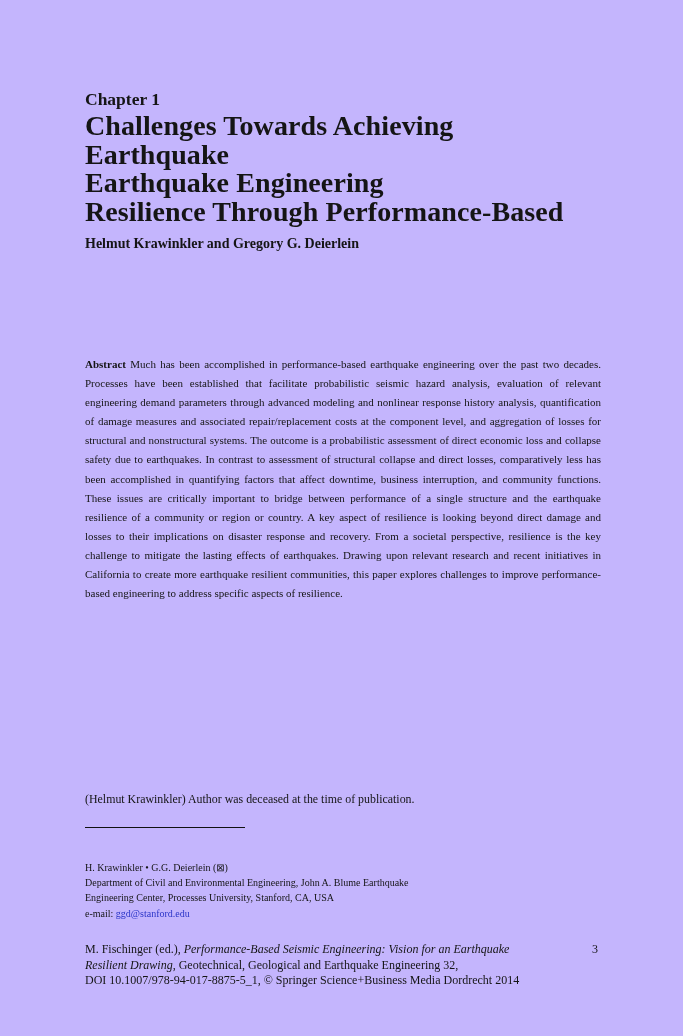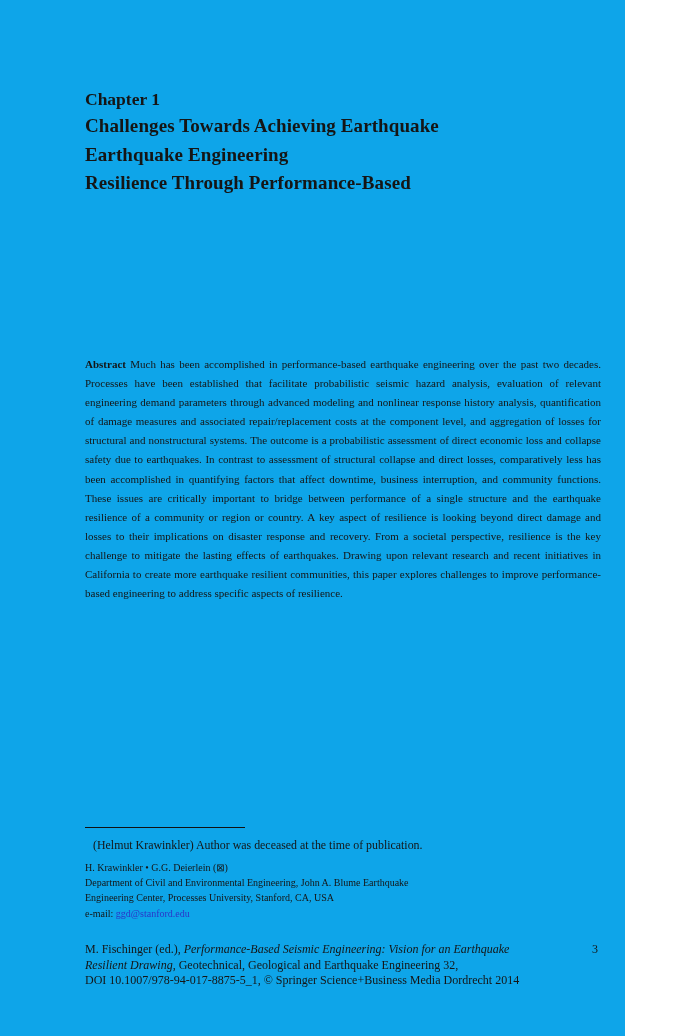--- a/index.html
+++ b/index.html
@@ -6,35 +6,35 @@
   html,body { background:#ffffff; }
   body {
     width:683px; height:1036px;
     position:relative;
     font-family:"Liberation Serif", serif;
     color:#151515;
     overflow:hidden;
   }
   .page {
     position:relative;
-    width:625px; height:1036px;
-    background:#0ea5e9;
+    width:683px; height:1036px;
+    background:#c4b5fd;
   }
   .abs { position:absolute; }
   .content-col { left:85px; width:516px; }
 
   .chapter-label {
     top:86px;
     font-size:17.5px;
     font-weight:bold;
     line-height:26px;
   }
   .chapter-title {
     top:112px;
-    font-size:19px;
+    font-size:28px;
     font-weight:bold;
     line-height:28.5px;
     letter-spacing:0.1px;
   }
   .authors-line {
     top:236px;
     font-size:14px;
     font-weight:bold;
   }
   .abstract-block {
@@ -44,24 +44,23 @@
     text-align:justify;
   }
   .abstract-label { font-weight:bold; }
 
   .footnote-rule {
     left:85px; top:827px;
     width:160px; height:0;
     border-top:1.3px solid #111111;
   }
   .deceased-note {
-    top:838px;
+    top:792px;
     font-size:11.9px;
     line-height:15px;
-    margin-left:8px;
   }
   .affiliation-block {
     top:860px;
     font-size:10px;
     line-height:15.2px;
   }
   .email-link {
     color:#2b35c8;
     text-decoration:none;
     cursor:pointer;
@@ -84,20 +83,21 @@
 <div class="page">
 
   <div class="abs content-col chapter-label">Chapter 1</div>
 
   <h1 class="abs content-col chapter-title">
     <div>Challenges Towards Achieving Earthquake</div>
     <div>Earthquake Engineering</div>
     <div>Resilience Through Performance-Based</div>
   </h1>
 
+  <div class="abs content-col authors-line">Helmut Krawinkler and Gregory G. Deierlein</div>
 
   <p class="abs content-col abstract-block"><span class="abstract-label">Abstract</span> <span>Much has been accomplished in performance-based earthquake engineering over the past two decades. Processes have been established that facilitate probabilistic seismic hazard analysis, evaluation of relevant engineering demand parameters through advanced modeling and nonlinear response history analysis, quantification of damage measures and associated repair/replacement costs at the component level, and aggregation of losses for structural and nonstructural systems. The outcome is a probabilistic assessment of direct economic loss and collapse safety due to earthquakes. In contrast to assessment of structural collapse and direct losses, comparatively less has been accomplished in quantifying factors that affect downtime, business interruption, and community functions. These issues are critically important to bridge between performance of a single structure and the earthquake resilience of a community or region or country. A key aspect of resilience is looking beyond direct damage and losses to their implications on disaster response and recovery. From a societal perspective, resilience is the key challenge to mitigate the lasting effects of earthquakes. Drawing upon relevant research and recent initiatives in California to create more earthquake resilient communities, this paper explores challenges to improve performance-based engineering to address specific aspects of resilience.</span></p>
 
   <div class="abs footnote-rule"></div>
 
   <div class="abs content-col deceased-note">(Helmut Krawinkler) Author was deceased at the time of publication.</div>
 
   <div class="abs content-col affiliation-block">
     <div>H. Krawinkler • G.G. Deierlein (⊠)</div>
     <div>Department of Civil and Environmental Engineering, John A. Blume Earthquake</div>

